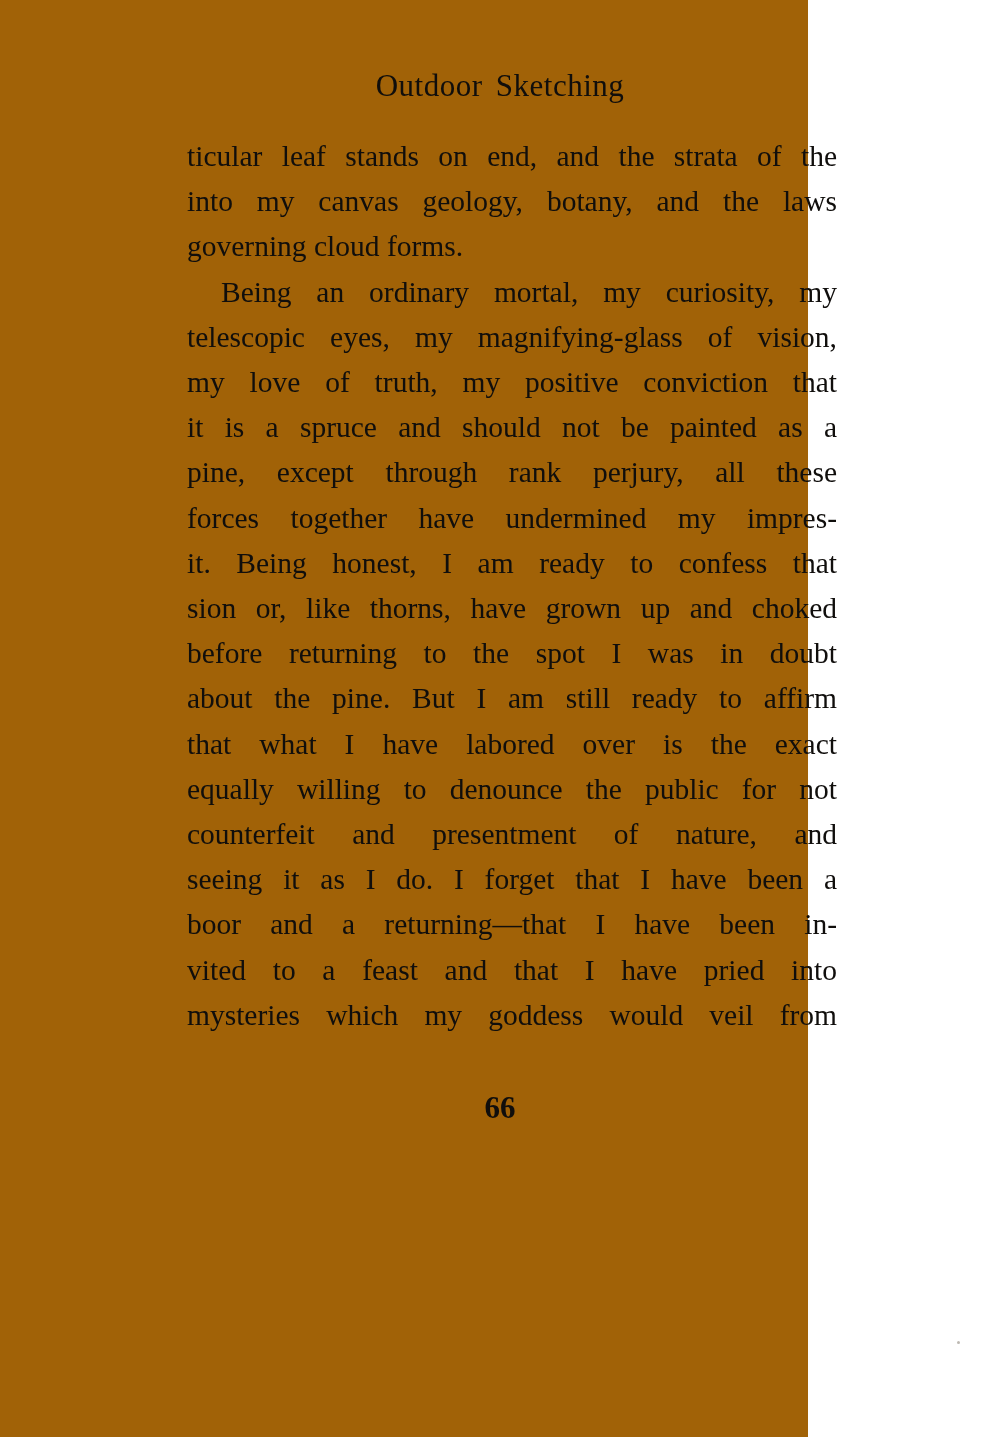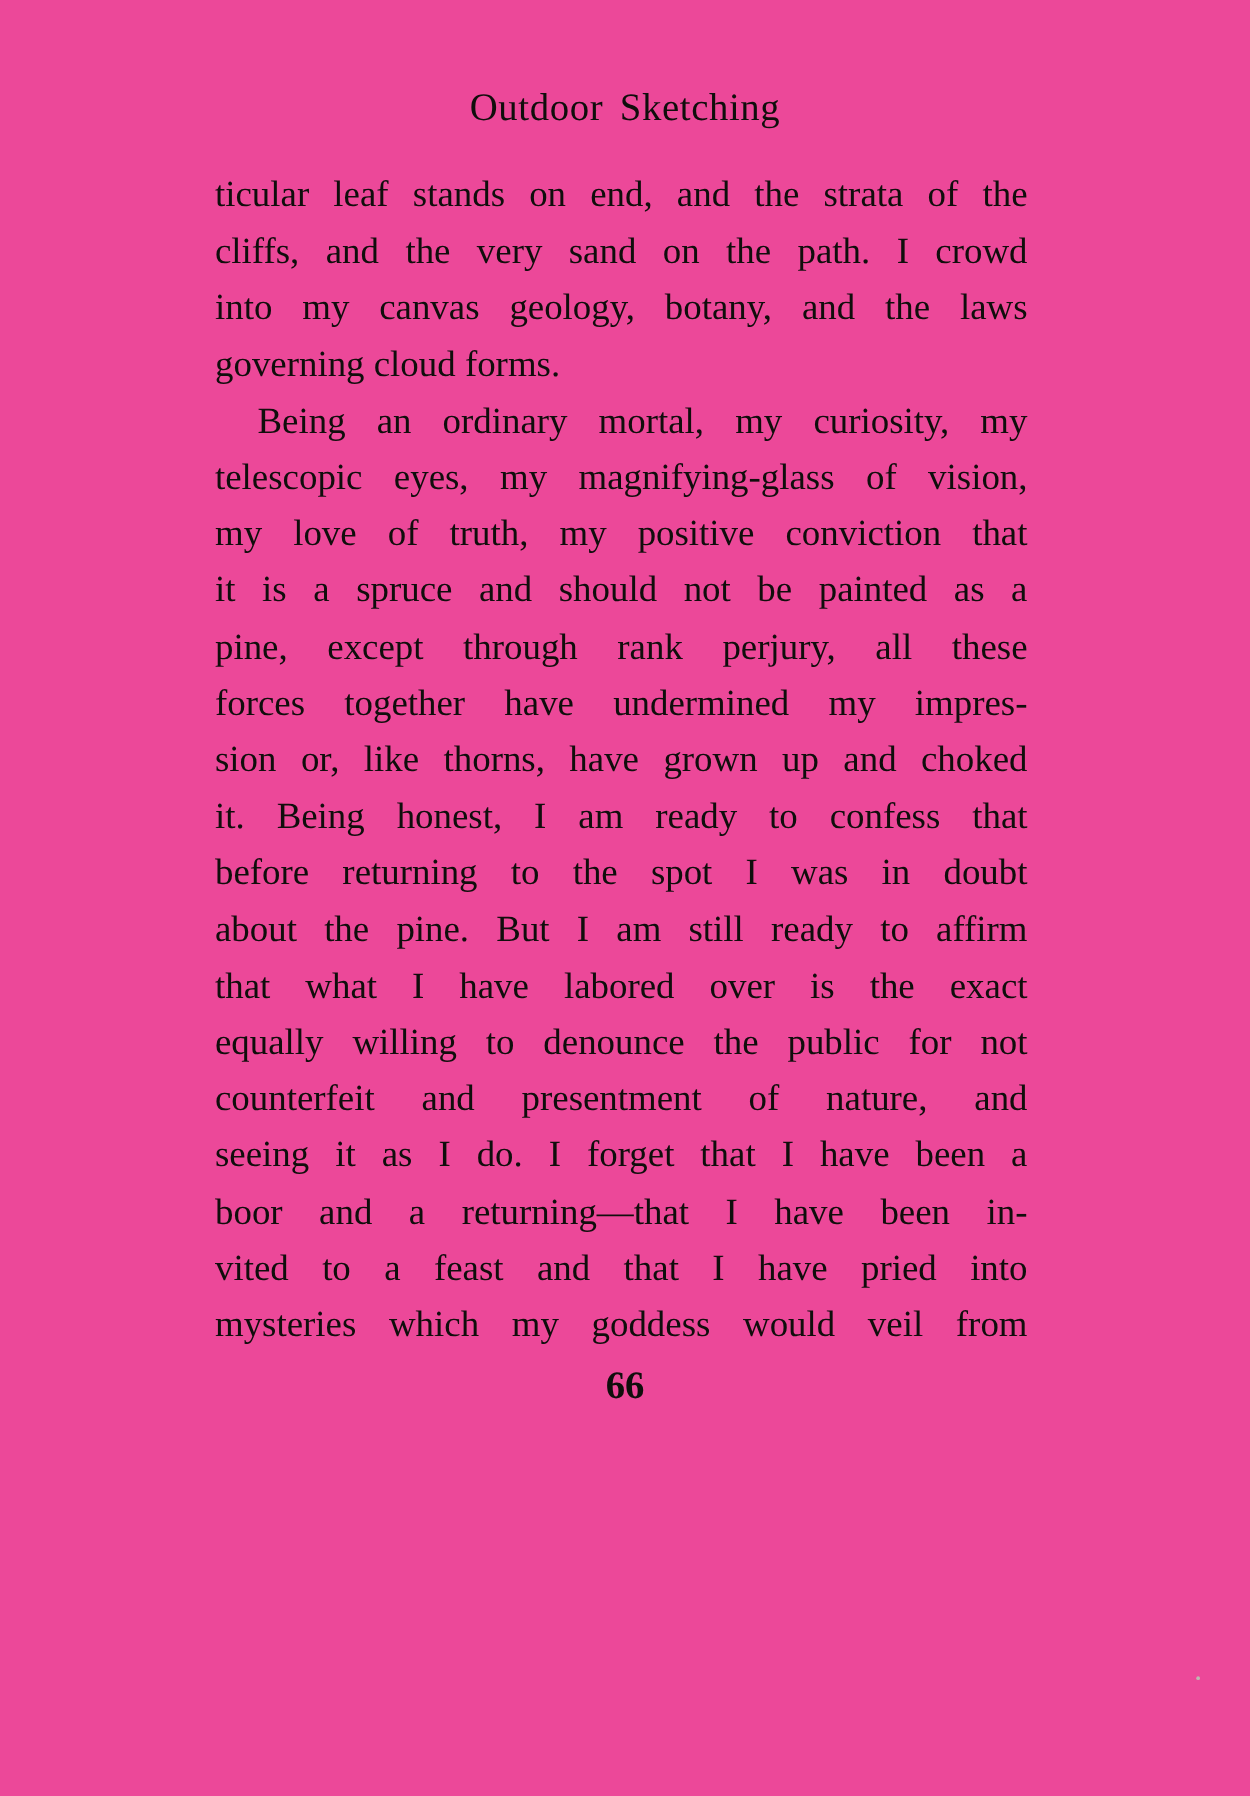--- a/index.html
+++ b/index.html
@@ -12,39 +12,39 @@
     height: 1437px;
     position: relative;
     font-family: "Liberation Serif", serif;
     color: #141210;
     overflow: hidden;
   }
   .page {
     position: absolute;
     left: 0;
     top: 0;
-    width: 1000px;
+    width: 808px;
     height: 1437px;
-    background: #ec4899;
+    background: #a16207;
   }
   .running-head {
     position: absolute;
     top: 68px;
     left: 0;
     width: 1000px;
     text-align: center;
     font-size: 31px;
     letter-spacing: 0.5px;
     word-spacing: 5px;
     color: #100e0c;
   }
   .text-block {
     position: absolute;
     top: 134px;
-    left: 172px;
+    left: 187px;
     width: 650px;
   }
   .para {
     margin: 0;
     font-size: 29.5px;
     line-height: 45.2px;
     text-align: justify;
     text-align-last: justify;
     color: #100e0c;
   }
@@ -83,34 +83,33 @@
 <body>
 
 <div class="page">
 
   <div class="running-head">Outdoor Sketching</div>
 
   <div class="text-block">
 
     <p class="para">
       <span class="line">ticular leaf stands on end, and the strata of the</span>
-      <span class="line">cliffs, and the very sand on the path.   I crowd</span>
       <span class="line">into my canvas geology, botany, and the laws</span>
       <span class="line ragged">governing cloud forms.</span>
     </p>
 
     <p class="para">
       <span class="line"><span class="indent"></span><span>Being an ordinary mortal, my curiosity, my</span></span>
       <span class="line">telescopic eyes, my magnifying-glass of vision,</span>
       <span class="line">my love of truth, my positive conviction that</span>
       <span class="line">it is a spruce and should not be painted as a</span>
       <span class="line">pine, except through rank perjury, all these</span>
       <span class="line">forces together have undermined my impres-</span>
+      <span class="line">it.   Being honest, I am ready to confess that</span>
       <span class="line">sion or, like thorns, have grown up and choked</span>
-      <span class="line">it.   Being honest, I am ready to confess that</span>
       <span class="line">before returning to the spot I was in doubt</span>
       <span class="line">about the pine.   But I am still ready to affirm</span>
       <span class="line">that what I have labored over is the exact</span>
       <span class="line">equally willing to denounce the public for not</span>
       <span class="line">counterfeit and presentment of nature, and</span>
       <span class="line">seeing it as I do.   I forget that I have been a</span>
       <span class="line">boor and a returning—that I have been in-</span>
       <span class="line">vited to a feast and that I have pried into</span>
       <span class="line">mysteries which my goddess would veil from</span>
     </p>

